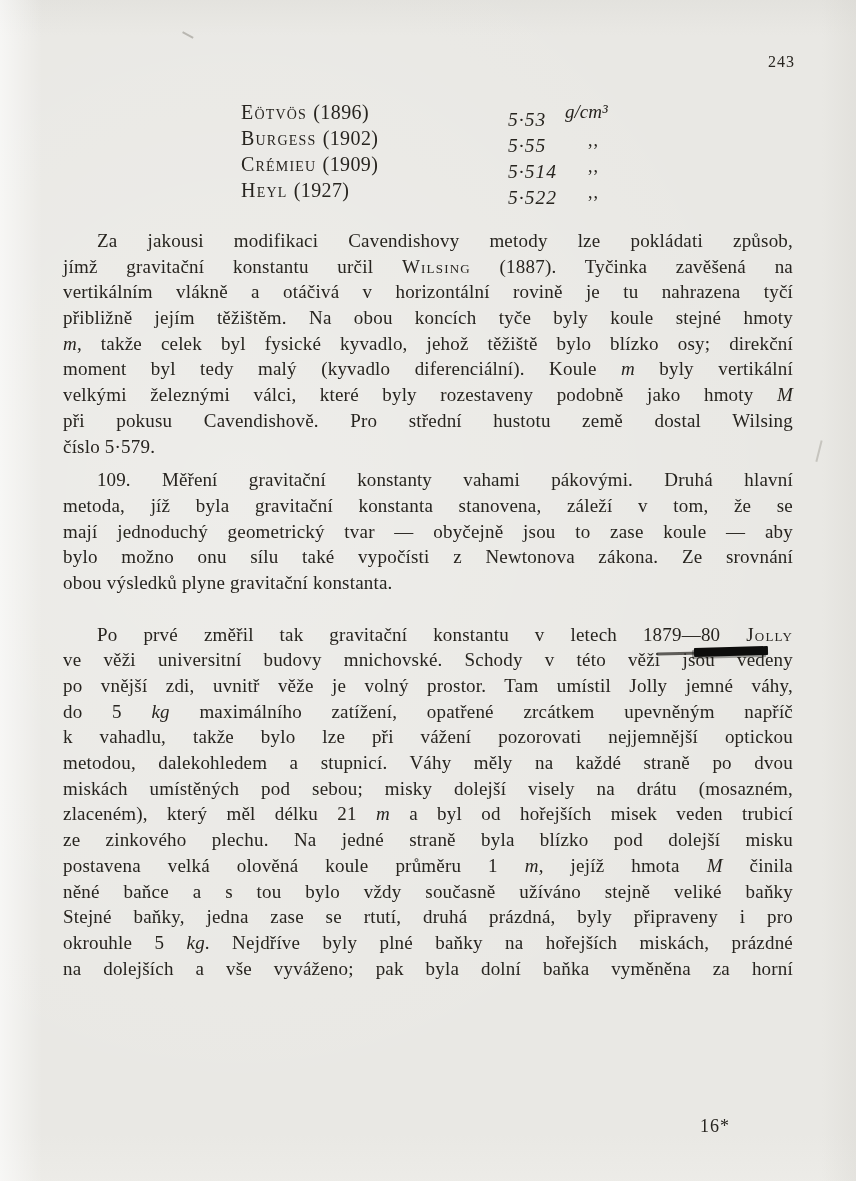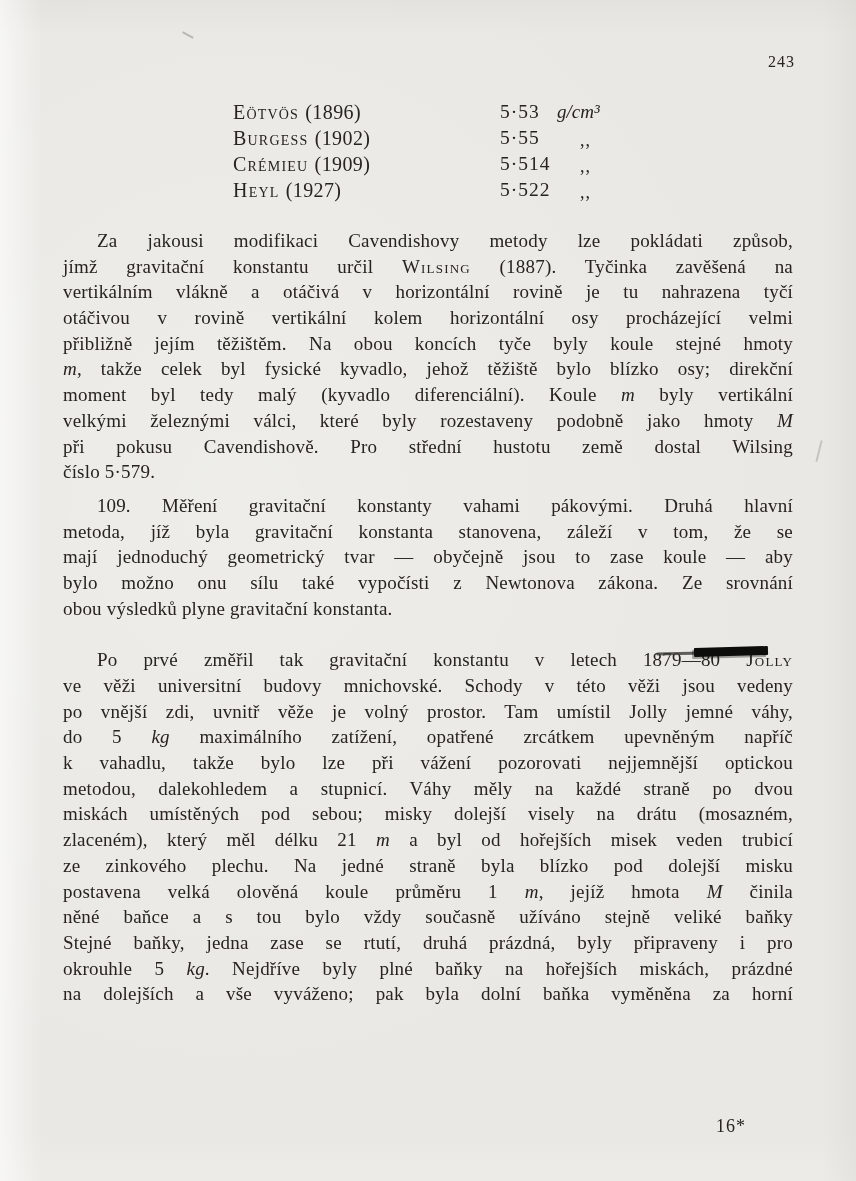--- a/index.html
+++ b/index.html
@@ -13,43 +13,43 @@
       linear-gradient(180deg, rgba(216,215,210,.35), rgba(216,215,210,0) 3%, rgba(216,215,210,0) 96%, rgba(240,239,235,.5)),
       radial-gradient(ellipse at 28% 42%, rgba(255,255,255,.22), rgba(0,0,0,0) 65%);
     color:#27241f;
   }
   .page-number {
     position:absolute; top:53px; right:61px;
     font-size:16px; letter-spacing:1px;
   }
   
   .meas-table { position:absolute; left:233px; top:101px; width:420px; }
-  .meas-row { position:relative; height:26px; }
+  .meas-row { position:relative; height:26px;margin-left:8px; }
   .meas-name { position:absolute; left:0; top:0; font-variant:small-caps; letter-spacing:1.2px; font-size:20px; }
   .meas-name .yr { font-variant:normal; letter-spacing:.4px; }
-  .meas-value { position:absolute; left:267px; top:0; font-size:19.5px; letter-spacing:1px; }
+  .meas-value { position:absolute; left:267px; top:8px; font-size:19.5px; letter-spacing:1px;font-style:italic; }
   .meas-unit { position:absolute; left:324px; top:0; font-style:italic; font-size:19px; }
   .meas-unit.ditto { left:347px; font-style:normal; font-size:18px; letter-spacing:1px; top:3px; }
   
   .body-text { position:absolute; left:63px; top:228px; width:730px; font-size:19px; letter-spacing:.2px; }
   .paragraph { }
   .paragraph + .paragraph { margin-top:8px; }
   .paragraph:nth-child(3) { margin-top:26px; }
   .line {
     line-height:25.7px; height:25.7px; overflow:visible; white-space:nowrap;
     text-align:justify; text-align-last:justify;
   }
   .line.first { text-indent:34px; }
   .line.end { text-align-last:left; }
   .line span { white-space:normal; }
   .sc { font-variant:small-caps; letter-spacing:1.2px; }
   .i  { font-style:italic; }
   .b  { font-weight:normal; letter-spacing:.1px; }
   
-  .footer-mark { position:absolute; left:700px; top:1116px; font-size:18px; letter-spacing:1px;margin-left:16px; }
+  .footer-mark { position:absolute; left:700px; top:1116px; font-size:18px; letter-spacing:1px; }
   
   .ink-smudge { position:absolute; left:656px; top:645px; width:112px; height:18px; }
   .ink-smudge .tail { position:absolute; left:0; top:7px; width:48px; height:3px; background:#3c3a36; opacity:.8; transform:rotate(-1deg); border-radius:2px; }
   .ink-smudge .bar  { position:absolute; left:38px; top:2px; width:74px; height:9px; background:#0d0d0c; border-radius:1px; transform:rotate(-1.6deg); box-shadow:-2px 2px 0 rgba(20,20,18,.35); }
   
   .scratch-a { position:absolute; left:182px; top:34px; width:12px; height:1.5px; background:#b9b7b1; transform:rotate(28deg); }
   .scratch-b { position:absolute; left:818px; top:440px; width:1.5px; height:22px; background:#c6c4be; transform:rotate(14deg); }
 </style>
 </head>
 <body>
@@ -81,21 +81,20 @@
       <span class="meas-value">5·522</span>
       <span class="meas-unit ditto">,,</span>
     </div>
   </div>
 
   <div class="body-text">
       <div class="paragraph">
         <div class="line first"><span>Za jakousi modifikaci Cavendishovy metody lze pokládati způsob,</span></div>
         <div class="line"><span>jímž gravitační konstantu určil </span><span class="sc">Wilsing</span><span> (1887). Tyčinka zavěšená na</span></div>
         <div class="line"><span>vertikálním vlákně a otáčivá v horizontální rovině je tu nahrazena tyčí</span></div>
-        <div class="line"><span>otáčivou v rovině vertikální kolem horizontální osy procházející velmi</span></div>
         <div class="line"><span>přibližně jejím těžištěm. Na obou koncích tyče byly koule stejné hmoty</span></div>
         <div class="line"><span class="i">m</span><span>, takže celek byl fysické kyvadlo, jehož těžiště bylo blízko osy; direkční</span></div>
         <div class="line"><span>moment byl tedy malý (kyvadlo diferenciální). Koule </span><span class="i">m</span><span> byly vertikální</span></div>
         <div class="line"><span>velkými železnými válci, které byly rozestaveny podobně jako hmoty </span><span class="i">M</span></div>
         <div class="line"><span>při pokusu Cavendishově. Pro střední hustotu země dostal Wilsing</span></div>
         <div class="line end"><span>číslo 5·579.</span></div>
       </div>
       <div class="paragraph">
         <div class="line first"><span class="b">109. Měření gravitační konstanty vahami pákovými.</span><span> Druhá hlavní</span></div>
         <div class="line"><span>metoda, jíž byla gravitační konstanta stanovena, záleží v tom, že se</span></div>

